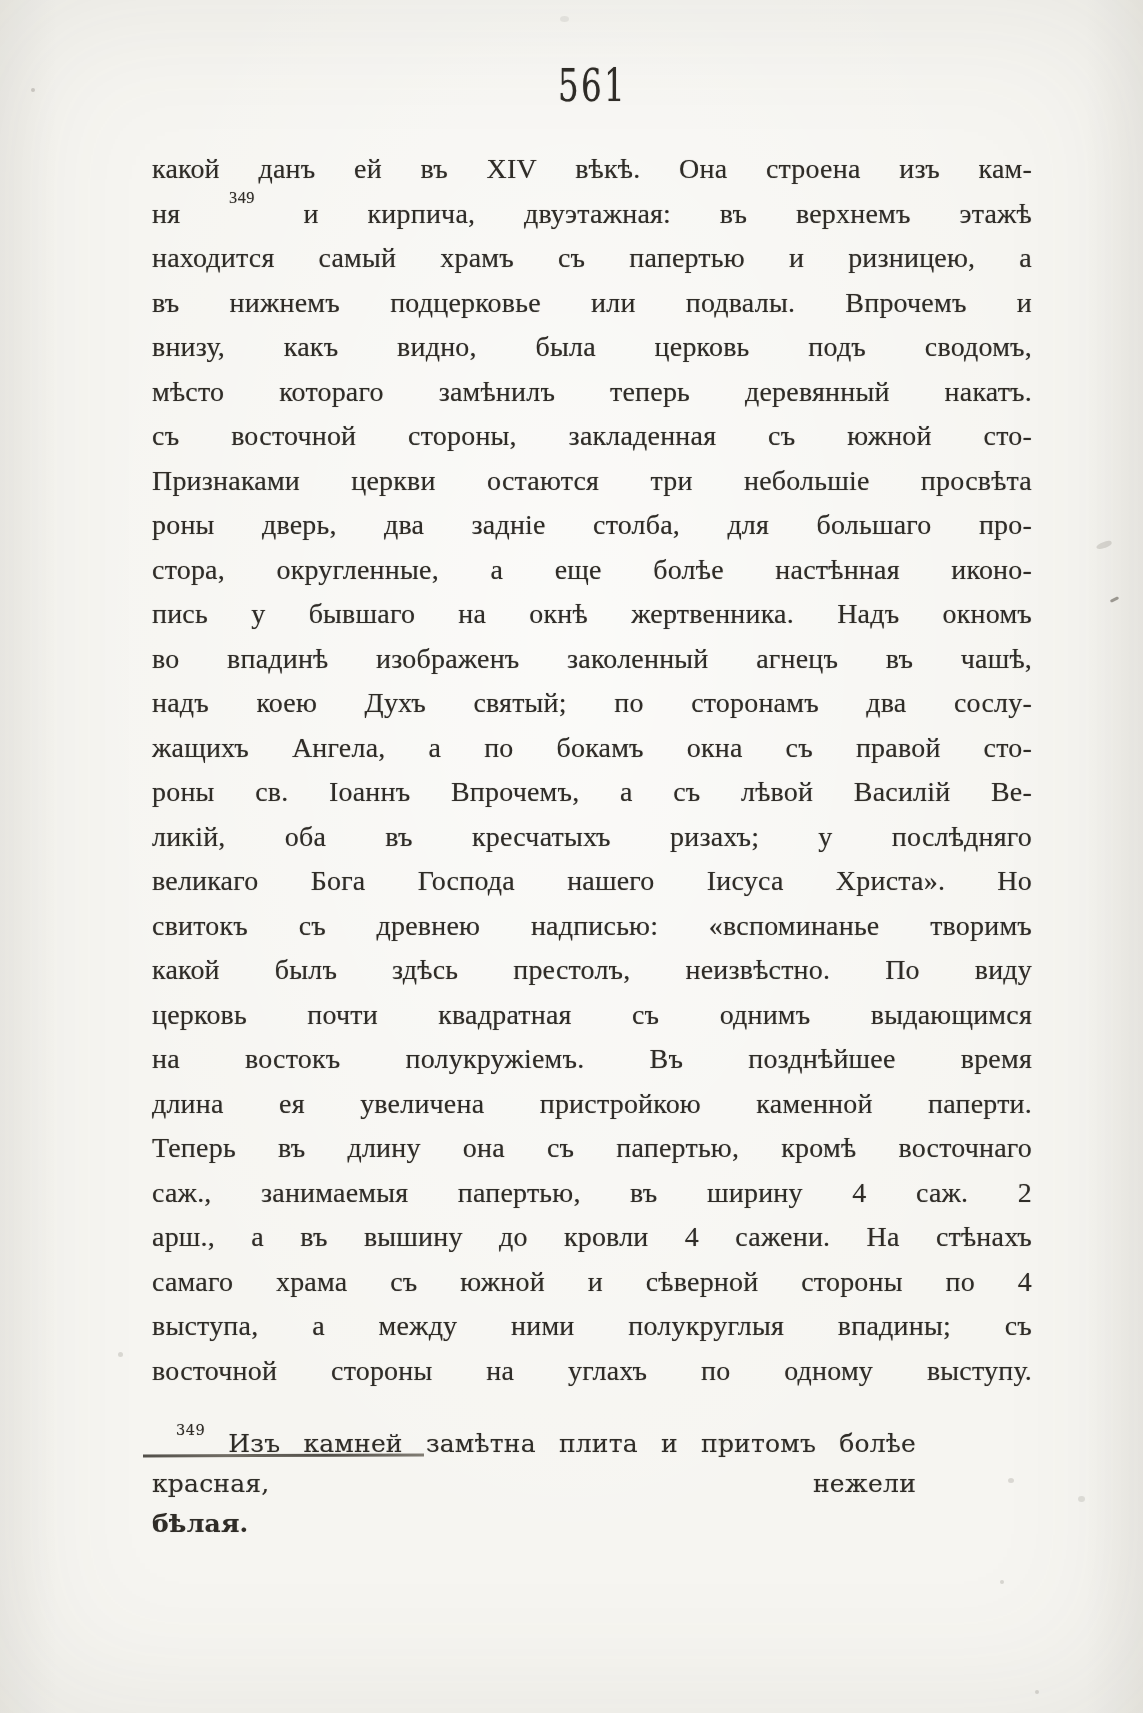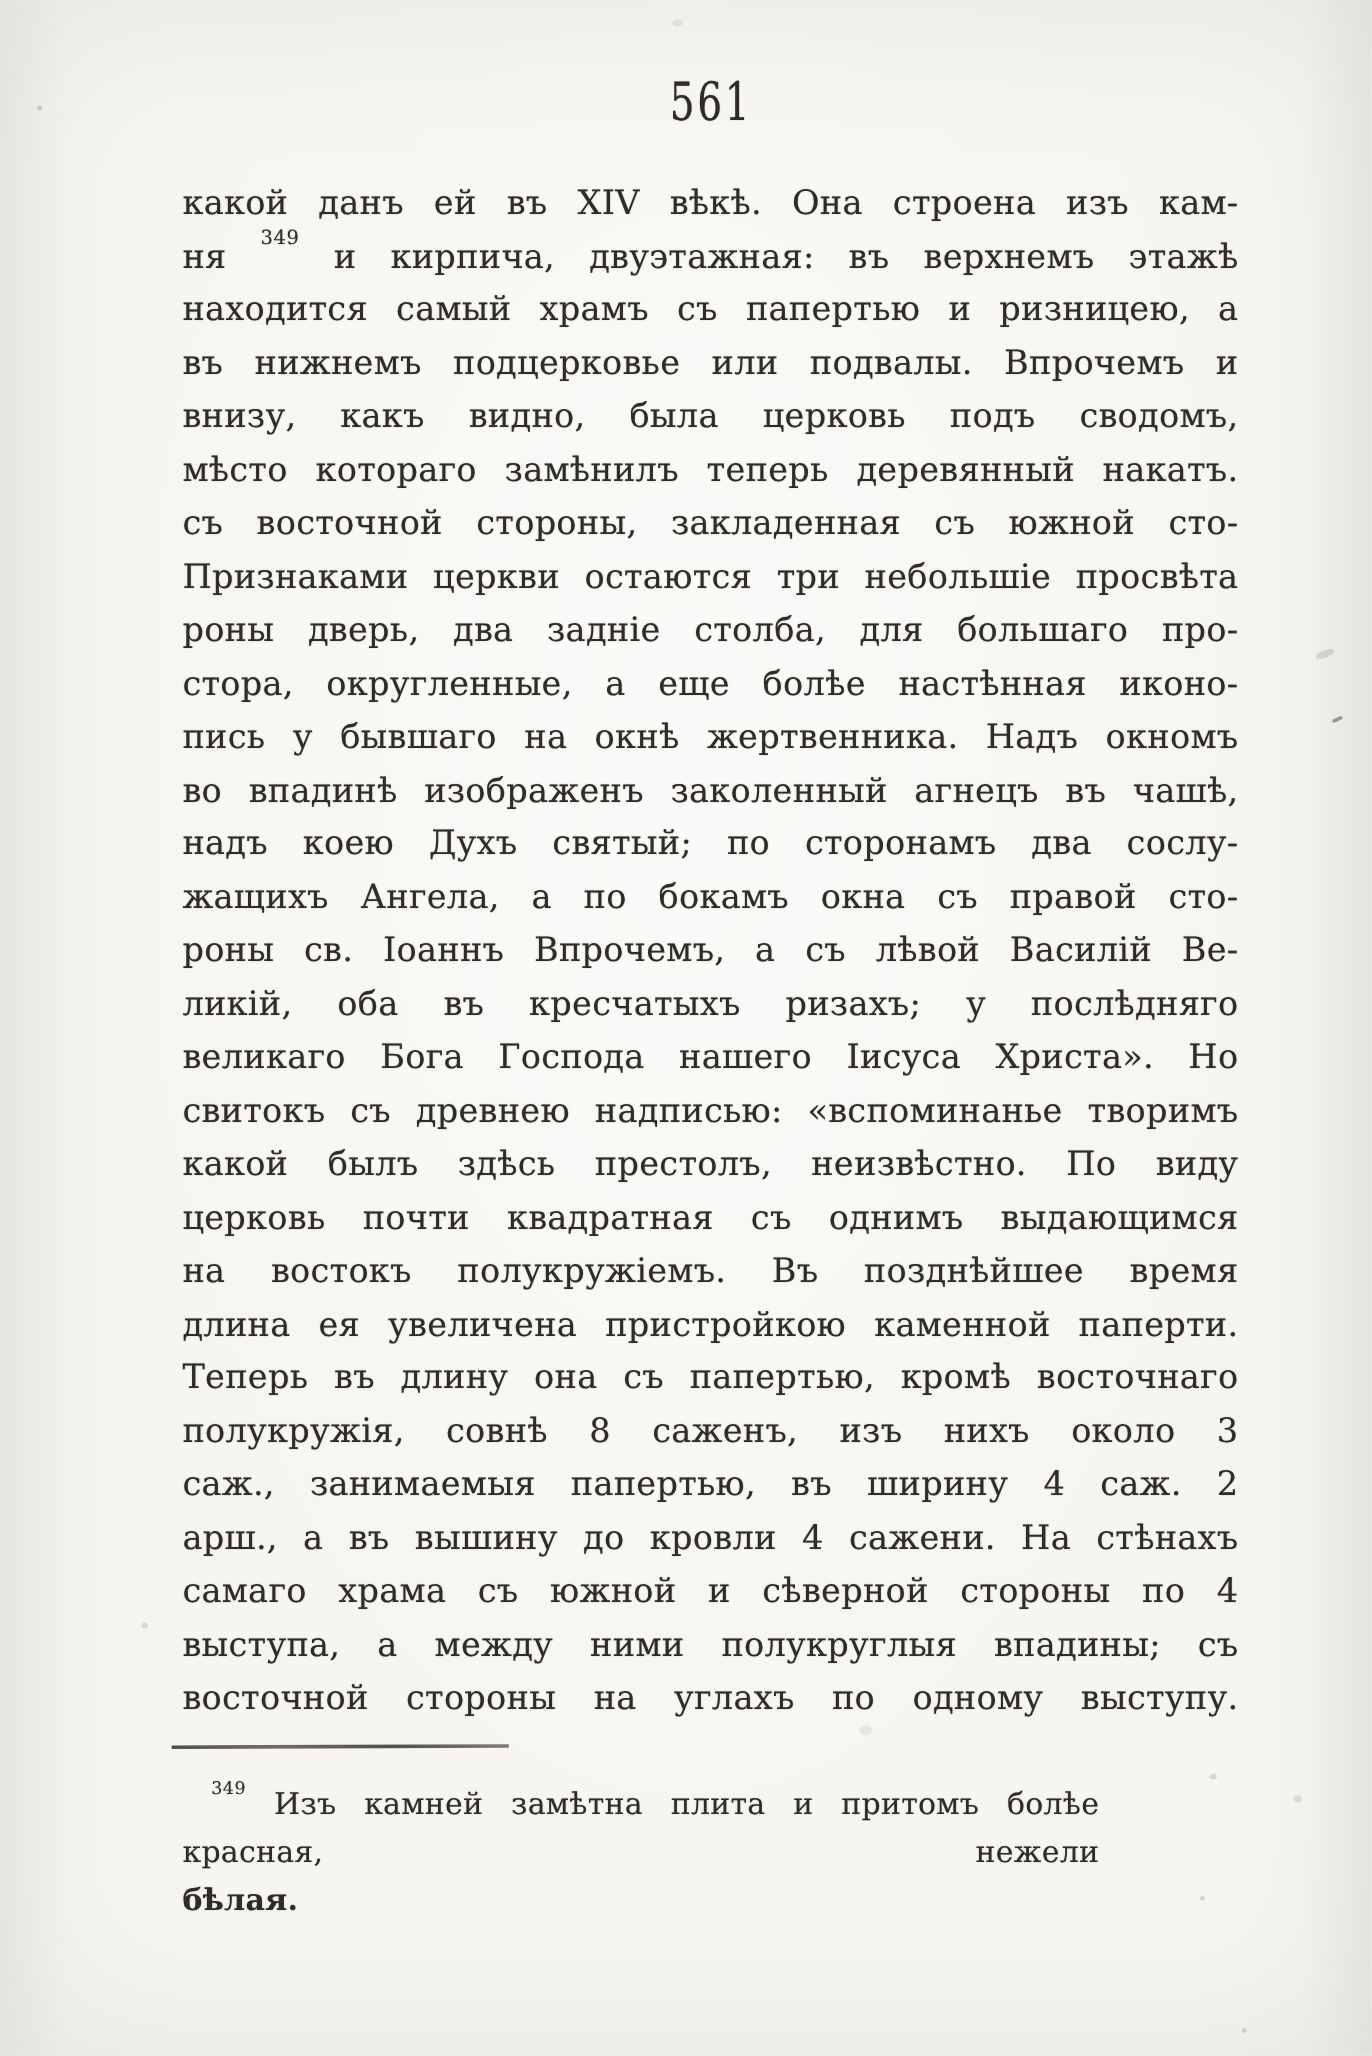--- a/index.html
+++ b/index.html
@@ -22,40 +22,41 @@
     text-align:center;font-size:44px;line-height:44px;
   }
   .page-number .pn-inner{
     display:inline-block;transform:scaleX(0.74);
     letter-spacing:3px;
     text-shadow:0 0 1px rgba(47,44,39,0.5);
   }
   .body-text{
     position:absolute;top:147px;left:152px;width:880px;
     font-size:28px;
+    font-family:Liberation Serif, serif;
   }
   .bodyline{
     line-height:44.5px;height:44.5px;
     text-align:justify;text-align-last:justify;
     letter-spacing:0.2px;word-spacing:1.5px;
     text-shadow:0 0 1px rgba(47,44,39,0.45);
     white-space:normal;overflow:visible;
   }
   sup{
     font-size:0.58em;line-height:0;
     position:relative;top:-0.55em;
     letter-spacing:0.5px;
   }
   .footnote-rule{
     position:absolute;left:143px;top:1454px;width:281px;height:3px;
     background:linear-gradient(90deg,#35322c,#5a554c 30%,#35322c 65%,#6c675d);
     opacity:0.85;transform:rotate(-0.2deg);
   }
   .footnote{
-    position:absolute;left:152px;top:1484px;width:764px;
+    position:absolute;left:152px;top:1424px;width:764px;
     font-size:25px;
   }
   .footline{
     line-height:40px;
     text-align:justify;text-align-last:justify;
     letter-spacing:0.2px;word-spacing:1.5px;
     text-shadow:0 0 1px rgba(47,44,39,0.4);
   }
   .footline:first-child{text-indent:24px;}
   .footline:last-child{text-align-last:left;font-weight:bold;}
@@ -87,21 +88,20 @@
       <div class="bodyline">жащихъ Ангела, а по бокамъ окна съ правой сто-</div>
       <div class="bodyline">роны св. Іоаннъ Впрочемъ, а съ лѣвой Василій Ве-</div>
       <div class="bodyline">ликій, оба въ кресчатыхъ ризахъ; у послѣдняго</div>
       <div class="bodyline">великаго Бога Господа нашего Іисуса Христа». Но</div>
       <div class="bodyline">свитокъ съ древнею надписью: «вспоминанье творимъ</div>
       <div class="bodyline">какой былъ здѣсь престолъ, неизвѣстно. По виду</div>
       <div class="bodyline">церковь почти квадратная съ однимъ выдающимся</div>
       <div class="bodyline">на востокъ полукружіемъ. Въ позднѣйшее время</div>
       <div class="bodyline">длина ея увеличена пристройкою каменной паперти.</div>
       <div class="bodyline">Теперь въ длину она съ папертью, кромѣ восточнаго</div>
-      <div class="bodyline">полукружія, совнѣ 8 саженъ, изъ нихъ около 3</div>
       <div class="bodyline">саж., занимаемыя папертью, въ ширину 4 саж. 2</div>
       <div class="bodyline">арш., а въ вышину до кровли 4 сажени. На стѣнахъ</div>
       <div class="bodyline">самаго храма съ южной и сѣверной стороны по 4</div>
       <div class="bodyline">выступа, а между ними полукруглыя впадины; съ</div>
       <div class="bodyline">восточной стороны на углахъ по одному выступу.</div>
     </div>
 
   <div class="footnote-rule"></div>
 
   <div class="footnote">

